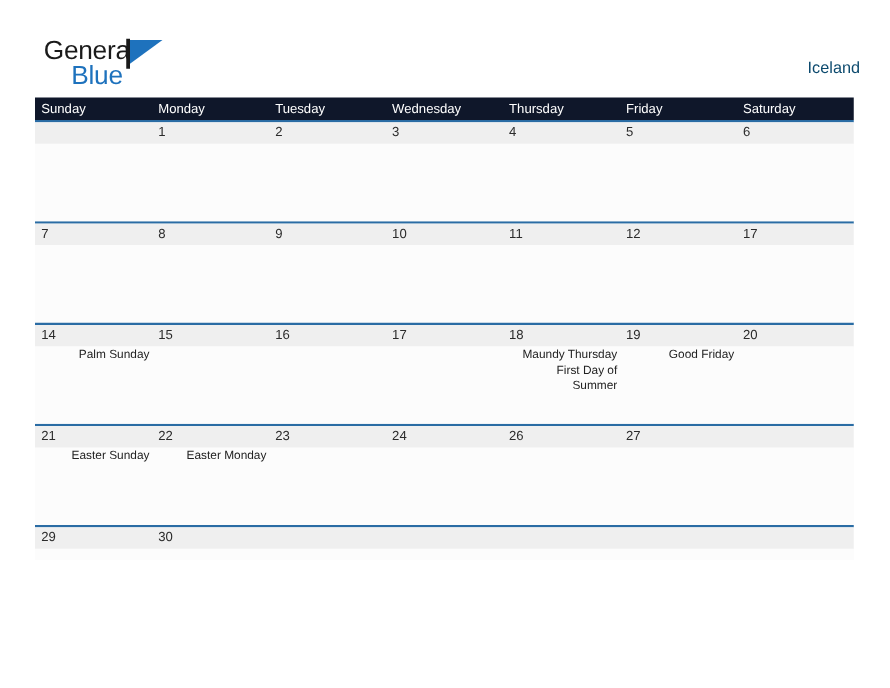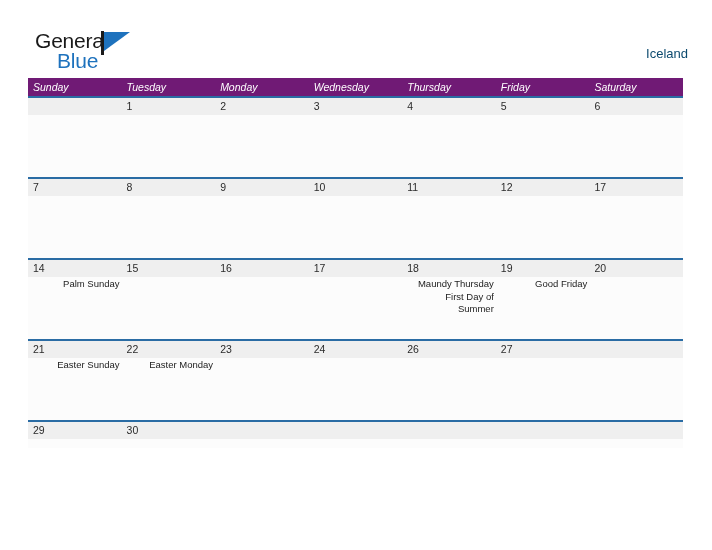--- a/index.html
+++ b/index.html
@@ -102,22 +102,21 @@
     position: absolute;
     left: 28px;
     top: 78px;
     width: 655px;
   }
 
   .dow-row {
     display: flex;
     width: 655px;
     height: 18px;
-    background: #701a75;
-    font-style: italic;
+    background: #0f172a;
   }
   .dow-cell {
     width: 93.571px;
     box-sizing: border-box;
     padding-left: 5px;
     color: #ffffff;
     font-size: 10.5px;
     line-height: 18px;
     font-family: "Liberation Sans", sans-serif;
     white-space: nowrap;
@@ -200,22 +199,22 @@
 
 
     <div class="region">Iceland</div>
 
   </div>
 
   <div class="calendar">
 
     <div class="dow-row">
       <div class="dow-cell">Sunday</div>
+      <div class="dow-cell">Monday</div>
       <div class="dow-cell">Tuesday</div>
-      <div class="dow-cell">Monday</div>
       <div class="dow-cell">Wednesday</div>
       <div class="dow-cell">Thursday</div>
       <div class="dow-cell">Friday</div>
       <div class="dow-cell">Saturday</div>
     </div>
 
     <div class="week">
       <div class="week-inner">
         <div class="numband"></div>
         <div class="day-cell">

